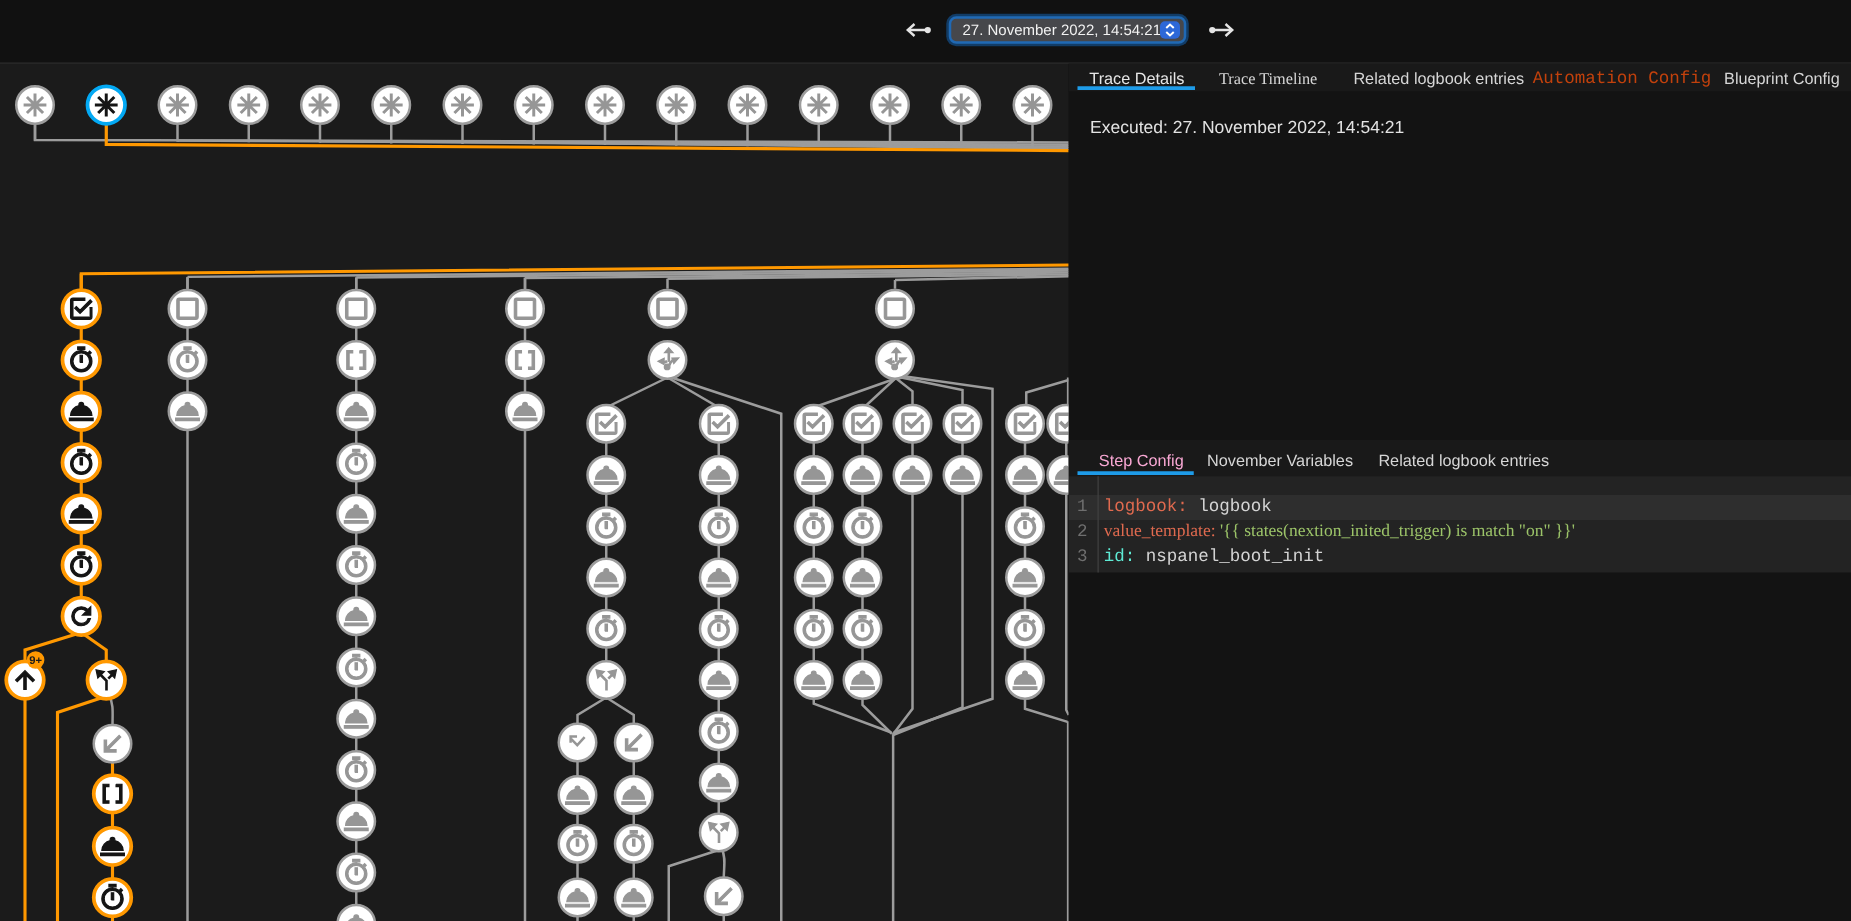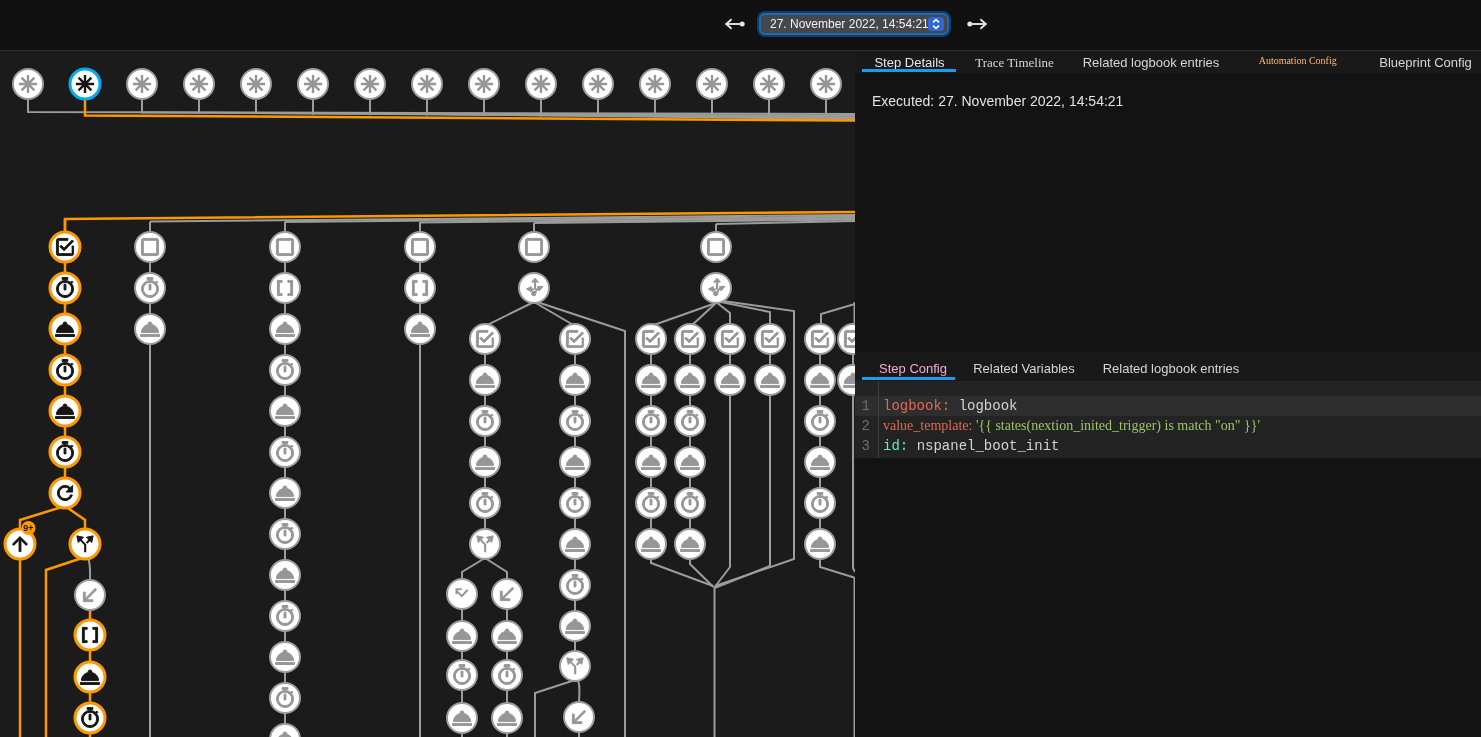--- a/index.html
+++ b/index.html
@@ -332,30 +332,30 @@
    </div>
  </div>
  <svg width="24" height="18" viewBox="0 0 24 18" style="position:absolute;left:965px;top:15px">
   <line x1="5.8" y1="9" x2="20.8" y2="9" stroke="#e4e4e4" stroke-width="1.9"></line>
   <path d="M15.4,4.2L20.8,9L15.4,13.8" fill="none" stroke="#e4e4e4" stroke-width="1.9"></path>
   <circle cx="4.8" cy="9" r="2.5" fill="#e4e4e4"></circle>
  </svg>
 </div>
  <div style="position:absolute;left:855px;top:51px;width:626px;height:686px;background:#131313">
 <div style="position:absolute;left:0;top:0;width:626px;height:22px;background:#191919"></div>
-<div style="position:absolute;left:54.5px;top:4px;transform:translateX(-50%);font-size:13px;color:#e6e6e6;font-family:'Liberation Sans',sans-serif;white-space:nowrap">Step Details</div>
+<div style="position:absolute;left:54.5px;top:4px;transform:translateX(-50%);font-size:13px;color:#e6e6e6;font-family:'Liberation Sans',sans-serif;white-space:nowrap">Trace Details</div>
 <div style="position:absolute;left:159.5px;top:4px;transform:translateX(-50%);font-size:13px;color:#d6d6d6;font-family:Liberation Serif, serif;white-space:nowrap">Trace Timeline</div>
 <div style="position:absolute;left:296px;top:4px;transform:translateX(-50%);font-size:13px;color:#d6d6d6;font-family:'Liberation Sans',sans-serif;white-space:nowrap">Related logbook entries</div>
-<div style="position:absolute;left:442.7px;top:4px;transform:translateX(-50%);font-size:10px;color:#fdba74;font-family:Liberation Serif, serif;white-space:nowrap">Automation Config</div>
+<div style="position:absolute;left:442.7px;top:4px;transform:translateX(-50%);font-size:14px;color:#c2410c;font-family:Liberation Mono, monospace;white-space:nowrap">Automation Config</div>
 <div style="position:absolute;left:570.5px;top:4px;transform:translateX(-50%);font-size:13px;color:#d6d6d6;font-family:'Liberation Sans',sans-serif;white-space:nowrap">Blueprint Config</div>
 <div style="position:absolute;left:7px;top:18px;width:94px;height:3px;background:#1e9be8"></div>
 <div style="position:absolute;left:17px;top:42px;font-size:14px;color:#e3e3e3;font-family:'Liberation Sans',sans-serif">Executed: 27. November 2022, 14:54:21</div>
 <div style="position:absolute;left:0;top:301px;width:626px;height:29px;background:#191919"></div>
 <div style="position:absolute;left:58px;top:310px;transform:translateX(-50%);font-size:13px;color:#f9a8d4;font-family:'Liberation Sans',sans-serif;white-space:nowrap">Step Config</div>
-<div style="position:absolute;left:169px;top:310px;transform:translateX(-50%);font-size:13px;color:#d6d6d6;font-family:'Liberation Sans',sans-serif;white-space:nowrap">Related Variables</div>
+<div style="position:absolute;left:169px;top:310px;transform:translateX(-50%);font-size:13px;color:#d6d6d6;font-family:'Liberation Sans',sans-serif;white-space:nowrap">November Variables</div>
 <div style="position:absolute;left:316px;top:310px;transform:translateX(-50%);font-size:13px;color:#d6d6d6;font-family:'Liberation Sans',sans-serif;white-space:nowrap">Related logbook entries</div>
 <div style="position:absolute;left:7px;top:326px;width:93px;height:3px;background:#1e9be8"></div>
 <div style="position:absolute;left:0;top:330px;width:626px;height:77px;background:#232323">
 <div style="position:absolute;left:0;top:15px;width:626px;height:20px;background:#2e2e2e"></div>
 <div style="position:absolute;left:22.5px;top:0;width:1px;height:77px;background:#404040"></div>
 <div style="position:absolute;left:0px;top:15px;width:15px;text-align:right;font-family:'Liberation Mono',monospace;font-size:14px;line-height:20px;color:#6f6f6f">1</div>
 <div style="position:absolute;left:0px;top:35px;width:15px;text-align:right;font-family:'Liberation Mono',monospace;font-size:14px;line-height:20px;color:#6f6f6f">2</div>
 <div style="position:absolute;left:0px;top:55px;width:15px;text-align:right;font-family:'Liberation Mono',monospace;font-size:14px;line-height:20px;color:#6f6f6f">3</div>
 <div style="position:absolute;left:28px;top:15px;font-family:'Liberation Mono',monospace;font-size:14px;line-height:20px;white-space:pre"><span style="color:#e06a4f">logbook:</span> <span style="color:#d4d4d4">logbook</span></div>
 <div style="position:absolute;left:28px;top:35px;font-family:Liberation Serif, serif;font-size:14px;line-height:20px;white-space:pre"><span style="color:#e06a4f">value_template:</span> <span style="color:#9cc469">'{{ states(nextion_inited_trigger) is match "on" }}'</span></div>

